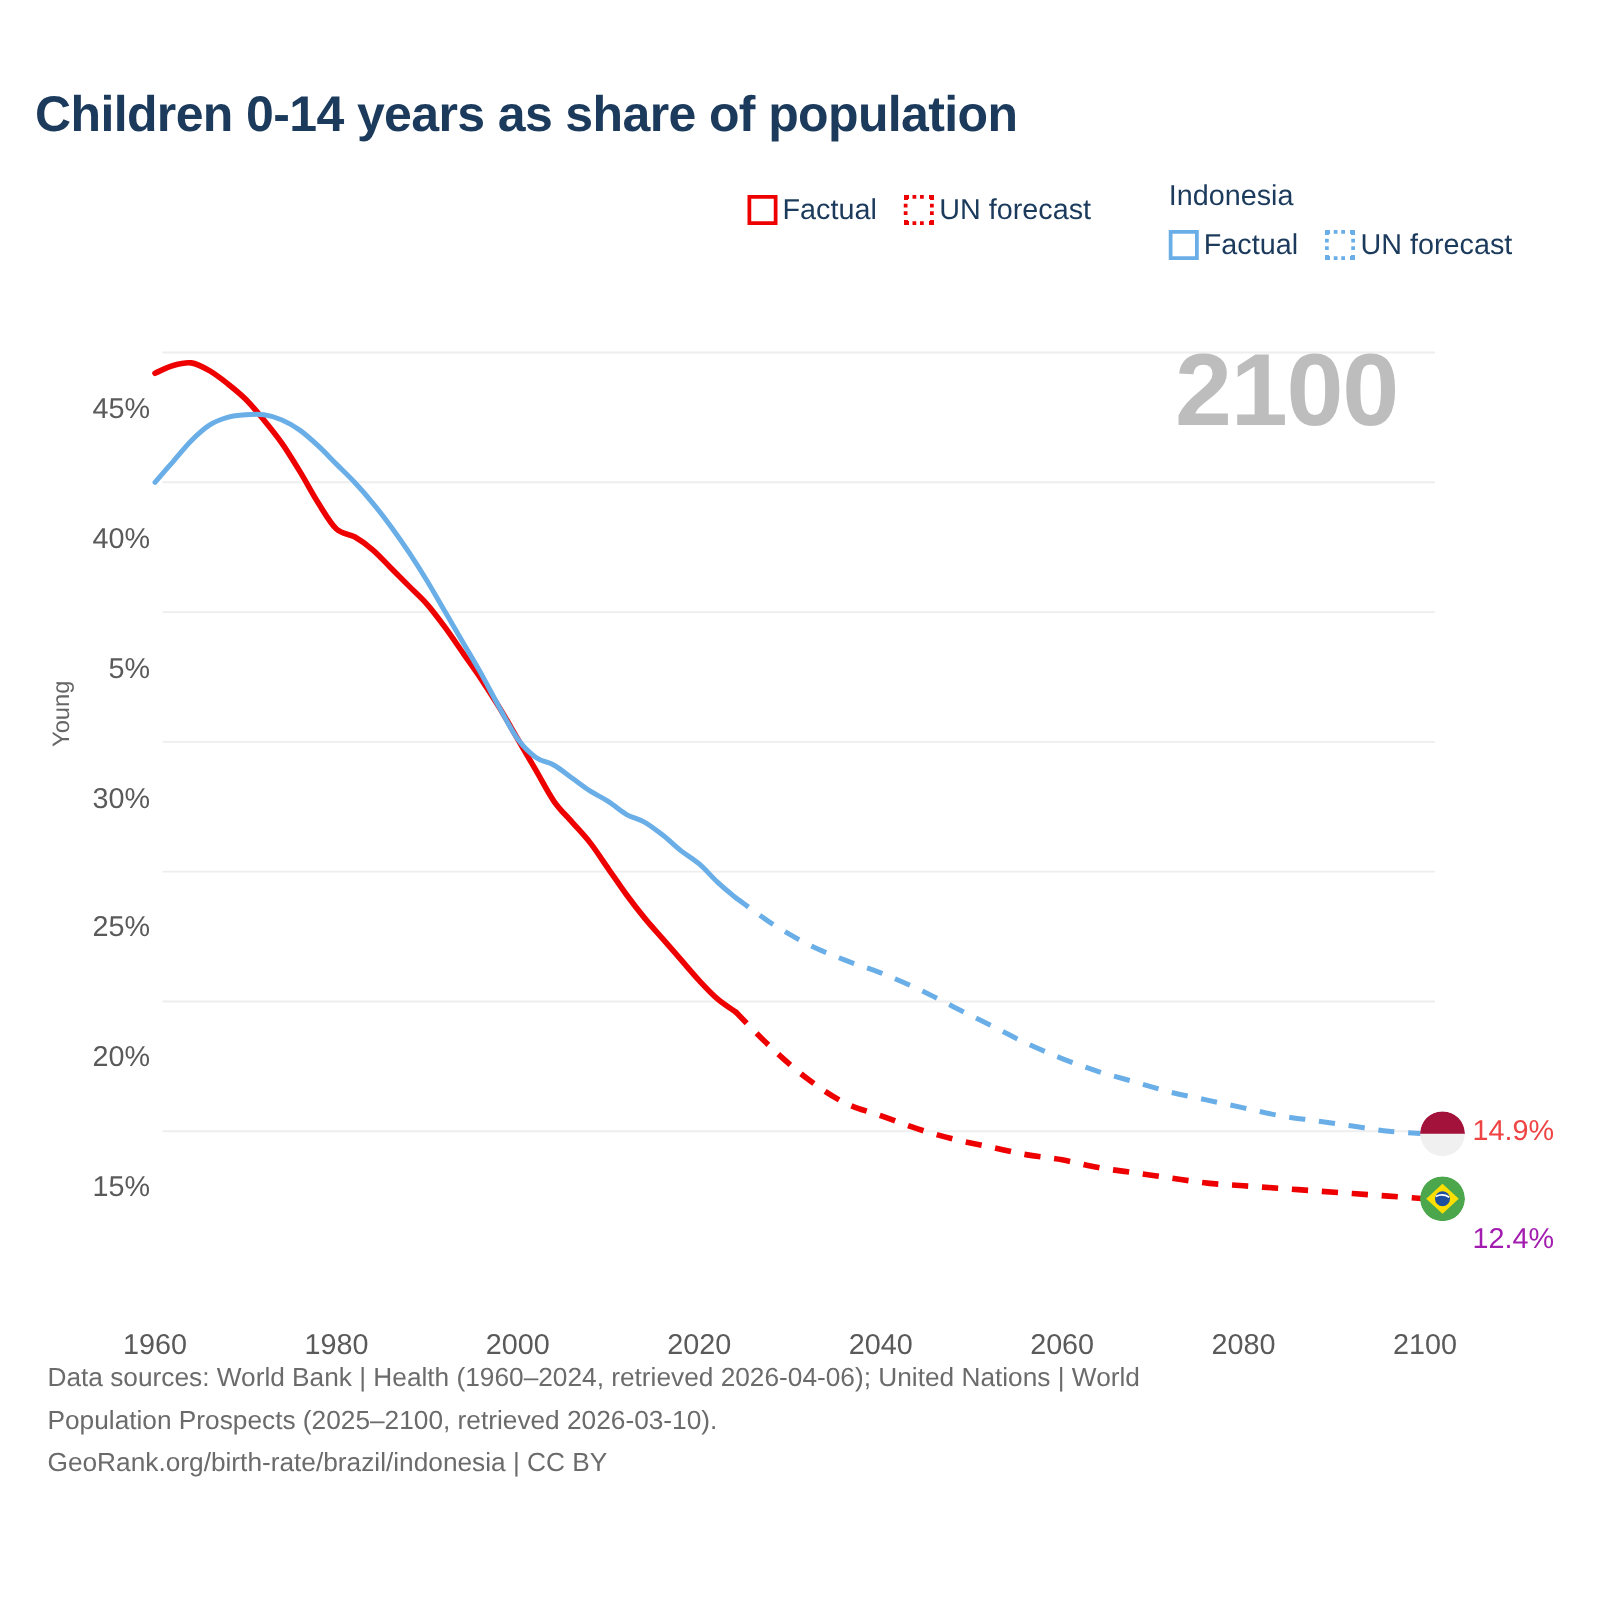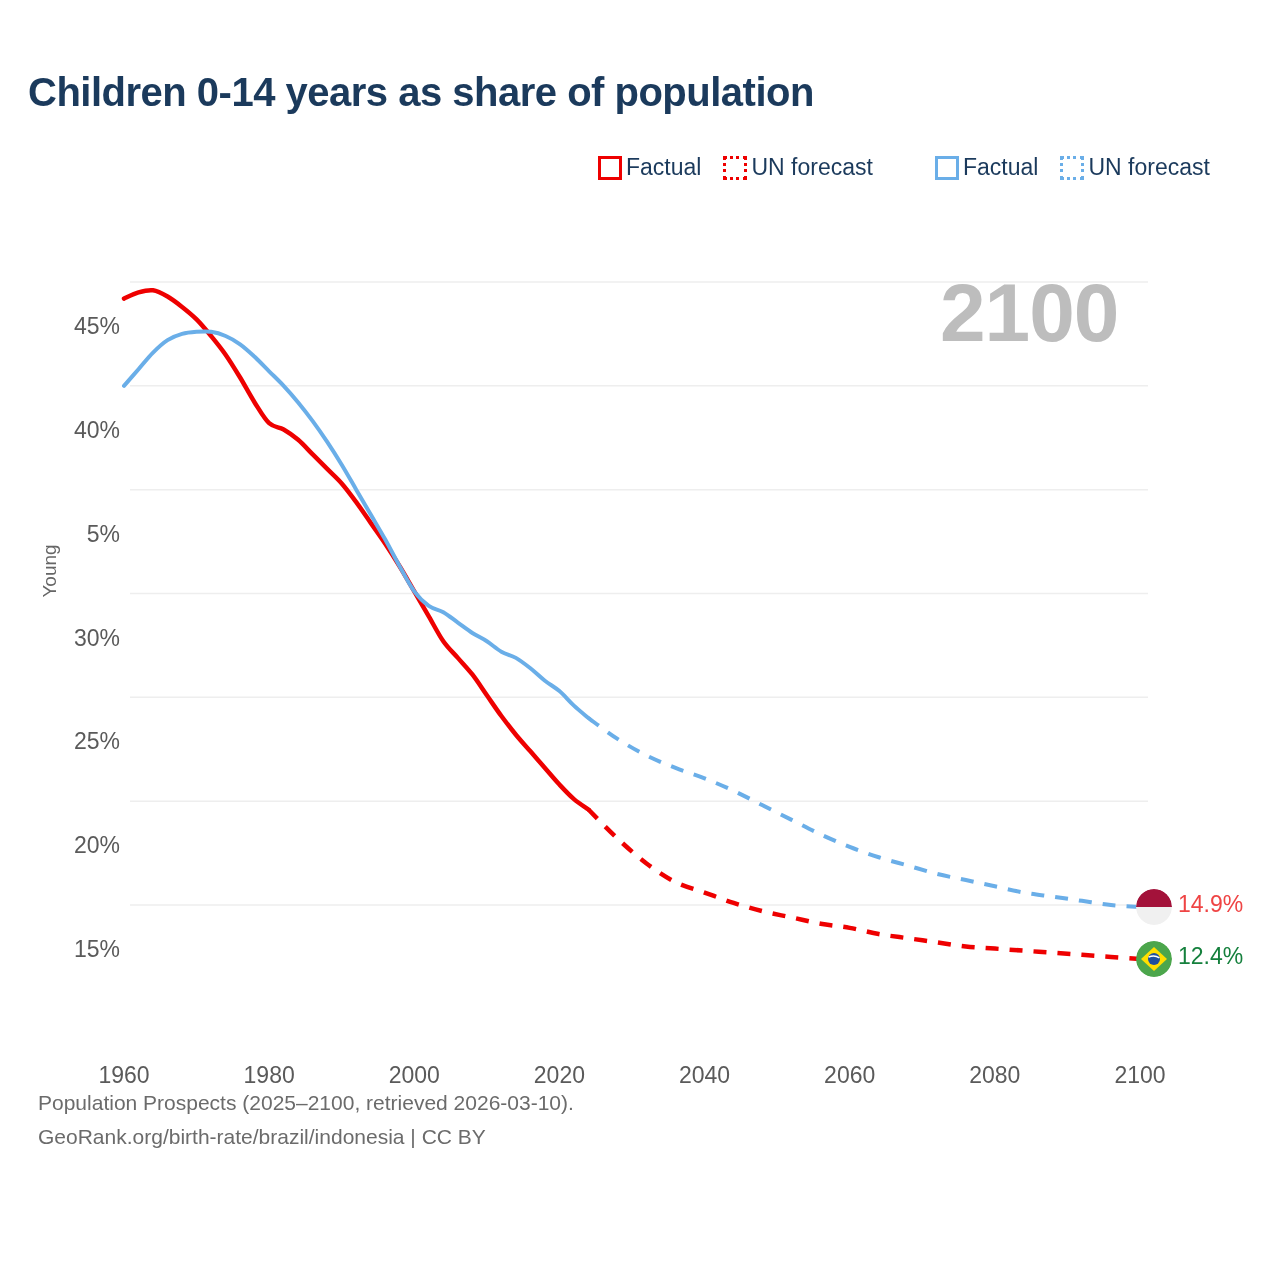--- a/index.html
+++ b/index.html
@@ -112,21 +112,21 @@
   }
   .tick-label.y { text-align: right; }
   .tick-label.x { text-align: center; }
 
   .end-label {
     position: absolute;
     font-size: 23px;
     white-space: nowrap;
   }
   .end-label.blue { color: #ef4444; }
-  .end-label.red  { color: #15803d; }
+  .end-label.red  { color: #a21caf; margin-top: 34px; }
 
   .flag {
     position: absolute;
     width: 36px; height: 36px;
     border-radius: 50%;
     overflow: hidden;
   }
 
   
   .footer {
@@ -155,20 +155,21 @@
           <span class="legend-label">Factual</span>
         </div>
         <div class="legend-entry">
           <span class="swatch dotted-red"></span>
           <span class="legend-label">UN forecast</span>
         </div>
       </div>
     </div>
 
     <div class="legend-group indonesia">
+      <div class="legend-country">Indonesia</div>
       <div class="legend-items">
         <div class="legend-entry">
           <span class="swatch solid-blue"></span>
           <span class="legend-label">Factual</span>
         </div>
         <div class="legend-entry">
           <span class="swatch dotted-blue"></span>
           <span class="legend-label">UN forecast</span>
         </div>
       </div>
@@ -230,17 +231,18 @@
         <circle cx="18" cy="18" r="18" fill="#4ca64c"></circle>
         <polygon points="18,6 31,18 18,30 5,18" fill="#ffdf00"></polygon>
         <circle cx="18" cy="18" r="6" fill="#1d4f9e"></circle>
         <path d="M12.6,16.2 Q18,13.4 23.4,16.8" stroke="#ffffff" stroke-width="1.4" fill="none"></path>
       </svg>
     </div>
     <div class="end-label red" id="endlabel-brazil" style="left: 1178px; top: 942.993px;">12.4%</div>
   </div>
 
   <div class="footer">
+    <span class="footer-line">Data sources: World Bank | Health (1960–2024, retrieved 2026-04-06); United Nations | World</span>
     <span class="footer-line">Population Prospects (2025–2100, retrieved 2026-03-10).</span>
     <span class="footer-line">GeoRank.org/birth-rate/brazil/indonesia | CC BY</span>
   </div>
 
 </div>
 
 </body></html>

